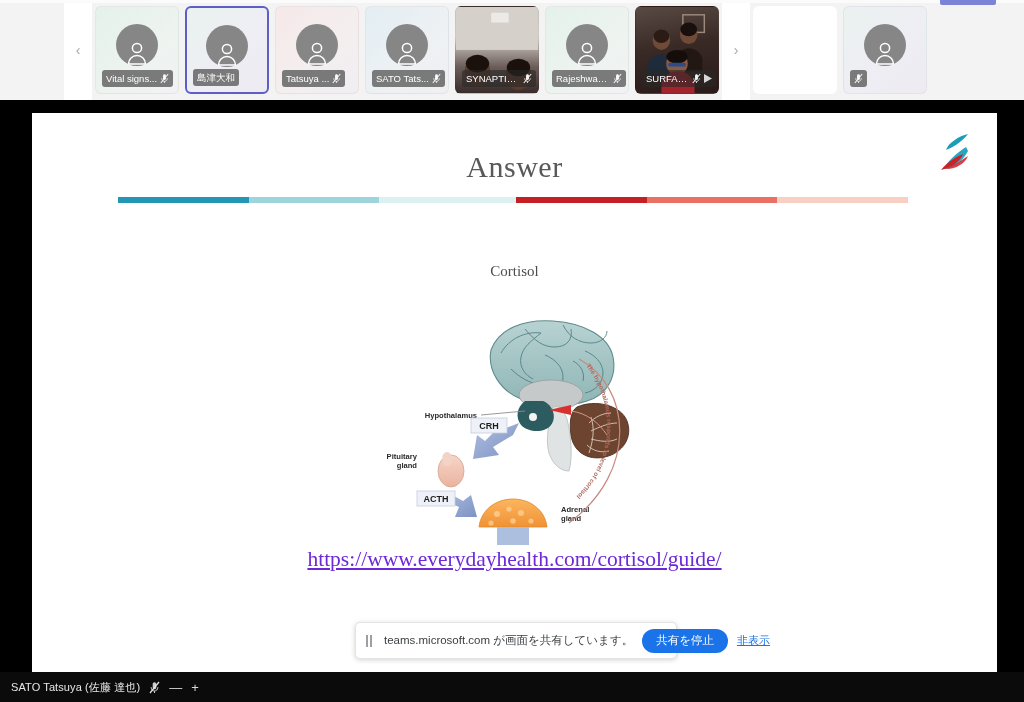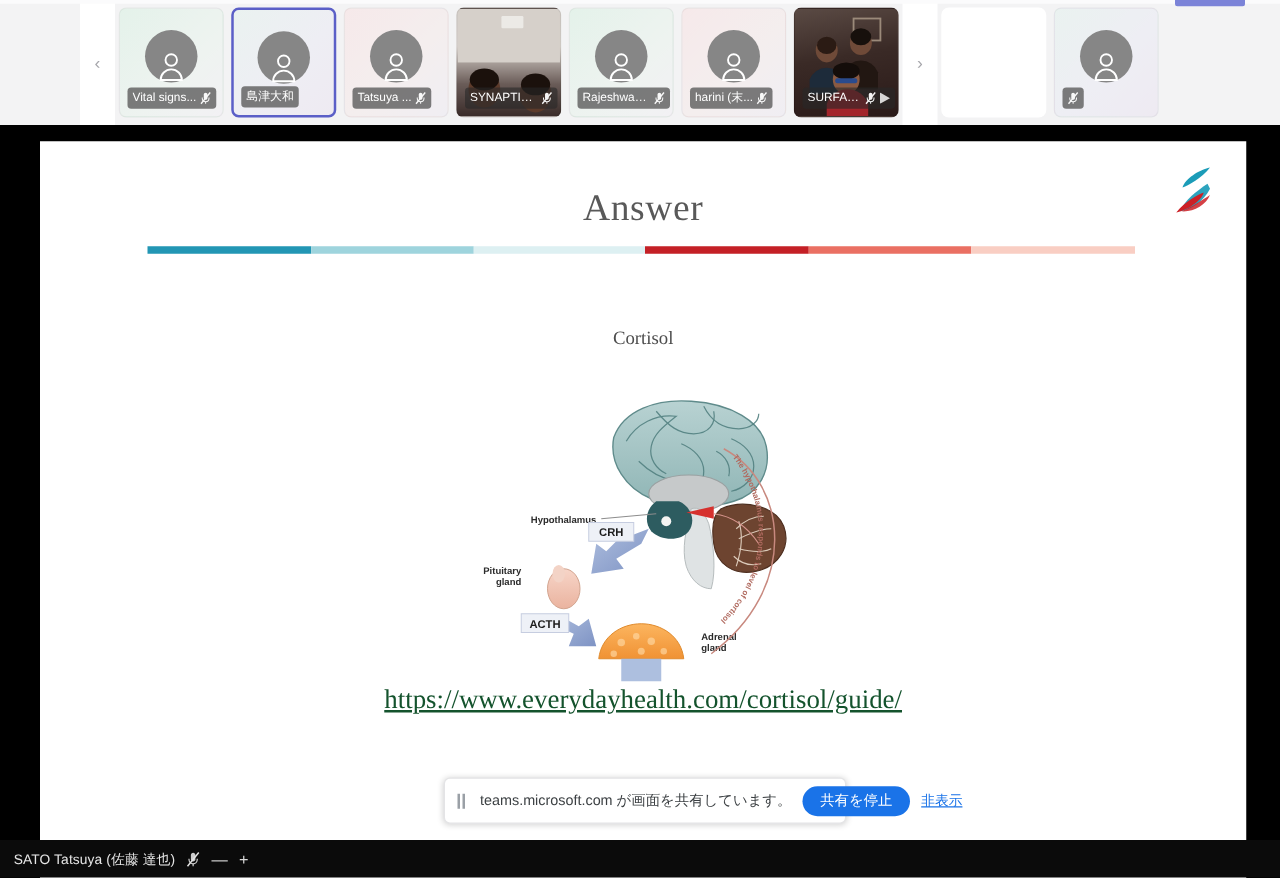--- a/index.html
+++ b/index.html
@@ -244,20 +244,39 @@
           <span style="display: flex;">
             <svg class="mute-ic" viewBox="0 0 11 13" xmlns="http://www.w3.org/2000/svg">
               <path d="M5.5 1.2c-1 0-1.8.8-1.8 1.8v3.4c0 1 .8 1.8 1.8 1.8s1.8-.8 1.8-1.8V3c0-1-.8-1.8-1.8-1.8z" fill="#fff"></path>
               <path d="M2.2 6v.6c0 1.9 1.5 3.4 3.3 3.4s3.3-1.5 3.3-3.4V6" stroke="#fff" stroke-width="1" fill="none"></path>
               <line x1="5.5" y1="10" x2="5.5" y2="12" stroke="#fff" stroke-width="1"></line>
               <line x1="1" y1="12" x2="10" y2="1" stroke="#fff" stroke-width="1.3"></line>
             </svg>
           </span>
         </div>
       </div>
+      <div class="tile" style="background: linear-gradient(135deg, rgb(227, 238, 243) 0%, rgb(238, 241, 244) 60%, rgb(240, 238, 242) 100%);">
+        <div class="avatar">
+          <svg viewBox="0 0 30 26" xmlns="http://www.w3.org/2000/svg">
+            <circle cx="15" cy="8" r="4.6" fill="none" stroke="#fff" stroke-width="1.5"></circle>
+            <path d="M6.5 24 A8.5 8.5 0 0 1 23.5 24 Z" fill="none" stroke="#fff" stroke-width="1.5"></path>
+          </svg>
+        </div>
+        <div class="namebar">
+          <span class="nm">SATO Tats...</span>
+          <span style="display: flex;">
+            <svg class="mute-ic" viewBox="0 0 11 13" xmlns="http://www.w3.org/2000/svg">
+              <path d="M5.5 1.2c-1 0-1.8.8-1.8 1.8v3.4c0 1 .8 1.8 1.8 1.8s1.8-.8 1.8-1.8V3c0-1-.8-1.8-1.8-1.8z" fill="#fff"></path>
+              <path d="M2.2 6v.6c0 1.9 1.5 3.4 3.3 3.4s3.3-1.5 3.3-3.4V6" stroke="#fff" stroke-width="1" fill="none"></path>
+              <line x1="5.5" y1="10" x2="5.5" y2="12" stroke="#fff" stroke-width="1"></line>
+              <line x1="1" y1="12" x2="10" y2="1" stroke="#fff" stroke-width="1.3"></line>
+            </svg>
+          </span>
+        </div>
+      </div>
       <div class="tile video video-synaptic"><svg class="vidpeople" viewBox="0 0 84 88" xmlns="http://www.w3.org/2000/svg">
           <rect x="0" y="0" width="84" height="44" fill="#d6d0ca"></rect>
           <rect x="36" y="6" width="18" height="10" rx="1" fill="#eceae6"></rect>
           <ellipse cx="22" cy="66" rx="13" ry="15" fill="#5d3b2b"></ellipse>
           <ellipse cx="22" cy="58" rx="12" ry="9" fill="#1b110c"></ellipse>
           <ellipse cx="64" cy="70" rx="13" ry="15" fill="#5d3b2b"></ellipse>
           <ellipse cx="64" cy="62" rx="12" ry="9" fill="#1b110c"></ellipse>
         </svg><div class="namebar">
           <span class="nm">SYNAPTIC...</span>
           <span style="display: flex;">
@@ -271,39 +290,20 @@
         </div></div>
       <div class="tile" style="background: linear-gradient(135deg, rgb(228, 242, 234) 0%, rgb(238, 243, 240) 60%, rgb(242, 241, 244) 100%);">
         <div class="avatar">
           <svg viewBox="0 0 30 26" xmlns="http://www.w3.org/2000/svg">
             <circle cx="15" cy="8" r="4.6" fill="none" stroke="#fff" stroke-width="1.5"></circle>
             <path d="M6.5 24 A8.5 8.5 0 0 1 23.5 24 Z" fill="none" stroke="#fff" stroke-width="1.5"></path>
           </svg>
         </div>
         <div class="namebar">
           <span class="nm">Rajeshwari...</span>
-          <span style="display: flex;">
-            <svg class="mute-ic" viewBox="0 0 11 13" xmlns="http://www.w3.org/2000/svg">
-              <path d="M5.5 1.2c-1 0-1.8.8-1.8 1.8v3.4c0 1 .8 1.8 1.8 1.8s1.8-.8 1.8-1.8V3c0-1-.8-1.8-1.8-1.8z" fill="#fff"></path>
-              <path d="M2.2 6v.6c0 1.9 1.5 3.4 3.3 3.4s3.3-1.5 3.3-3.4V6" stroke="#fff" stroke-width="1" fill="none"></path>
-              <line x1="5.5" y1="10" x2="5.5" y2="12" stroke="#fff" stroke-width="1"></line>
-              <line x1="1" y1="12" x2="10" y2="1" stroke="#fff" stroke-width="1.3"></line>
-            </svg>
-          </span>
-        </div>
-      </div>
-      <div class="tile" style="background: linear-gradient(135deg, rgb(246, 233, 234) 0%, rgb(244, 238, 238) 55%, rgb(240, 238, 243) 100%);">
-        <div class="avatar">
-          <svg viewBox="0 0 30 26" xmlns="http://www.w3.org/2000/svg">
-            <circle cx="15" cy="8" r="4.6" fill="none" stroke="#fff" stroke-width="1.5"></circle>
-            <path d="M6.5 24 A8.5 8.5 0 0 1 23.5 24 Z" fill="none" stroke="#fff" stroke-width="1.5"></path>
-          </svg>
-        </div>
-        <div class="namebar">
-          <span class="nm">harini (末...</span>
           <span style="display: flex;">
             <svg class="mute-ic" viewBox="0 0 11 13" xmlns="http://www.w3.org/2000/svg">
               <path d="M5.5 1.2c-1 0-1.8.8-1.8 1.8v3.4c0 1 .8 1.8 1.8 1.8s1.8-.8 1.8-1.8V3c0-1-.8-1.8-1.8-1.8z" fill="#fff"></path>
               <path d="M2.2 6v.6c0 1.9 1.5 3.4 3.3 3.4s3.3-1.5 3.3-3.4V6" stroke="#fff" stroke-width="1" fill="none"></path>
               <line x1="5.5" y1="10" x2="5.5" y2="12" stroke="#fff" stroke-width="1"></line>
               <line x1="1" y1="12" x2="10" y2="1" stroke="#fff" stroke-width="1.3"></line>
             </svg>
           </span>
         </div>
       </div>
@@ -501,21 +501,21 @@
             <circle cx="106" cy="306" r="1.8"></circle>
           <circle cx="170" cy="306" r="1.8"></circle>
             <circle cx="130" cy="306" r="1.8"></circle>
           <circle cx="146" cy="306" r="1.8"></circle>
         </g>
         <text x="140" y="316" text-anchor="middle" font-family="Liberation Sans, sans-serif" font-size="7.6" font-weight="bold" fill="#1d1d1d">To immune system</text>
       </svg>
     </div>
 
     <div id="slide-link">
-      <a href="#" style="color: #14532d;">https://www.everydayhealth.com/cortisol/guide/</a>
+      <a href="#" style="color: #6d28d9;">https://www.everydayhealth.com/cortisol/guide/</a>
     </div>
 
     <div id="page-num">34</div>
   </div>
 </div>
 
 <div id="sharebar">
   <span class="pause-ic">
       <i></i>
       <i></i>

